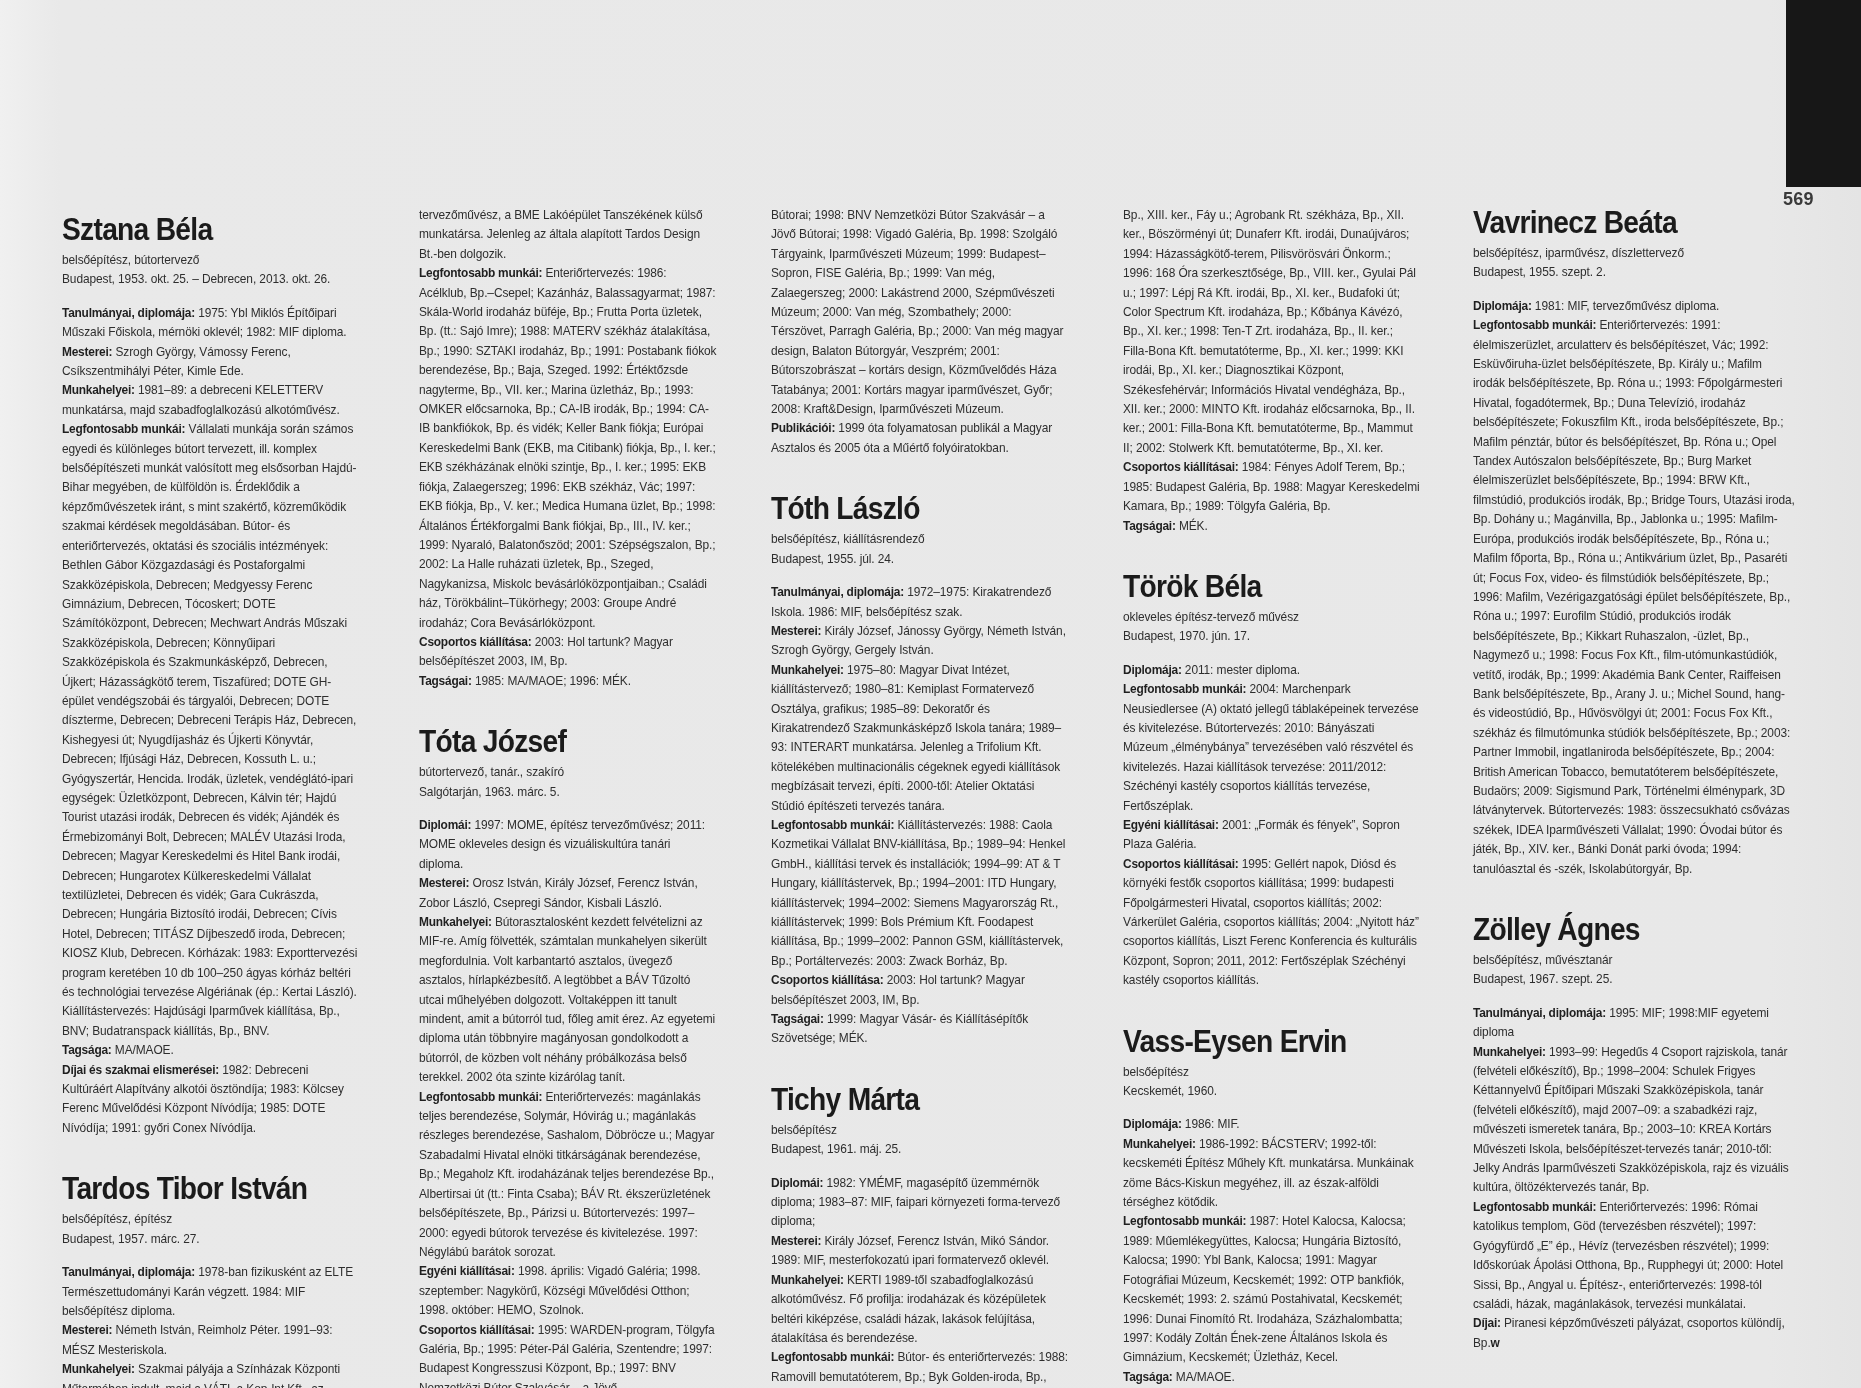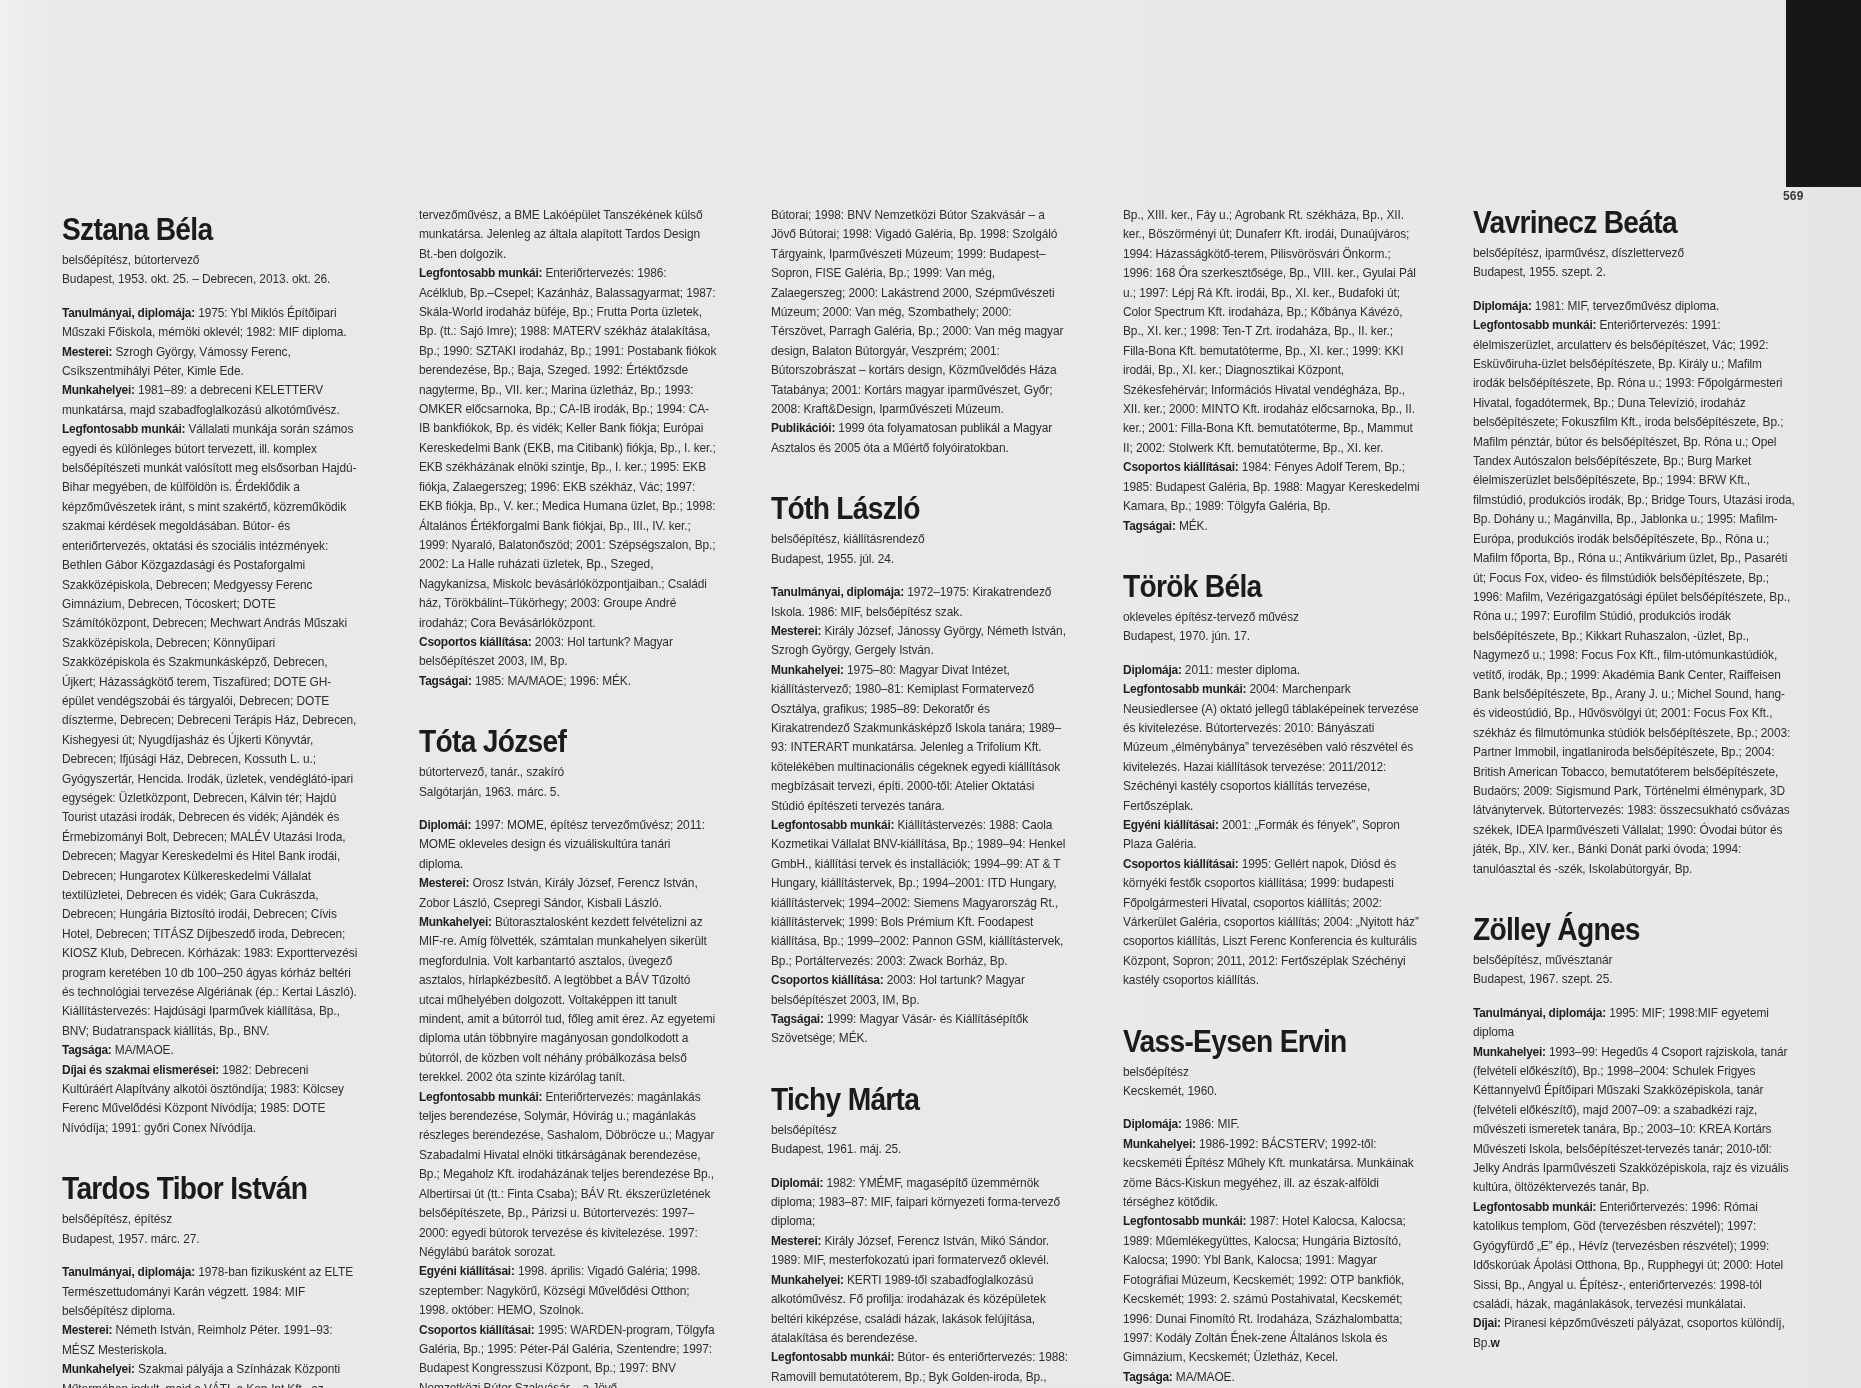--- a/index.html
+++ b/index.html
@@ -9,21 +9,21 @@
   .col{position:absolute;transform:scaleX(0.91);transform-origin:0 0;
        color:#2e2e2e;font-size:13.1px;line-height:19.4px;letter-spacing:-0.1px;}
   .head{font-weight:700;font-size:31px;line-height:32px;letter-spacing:-0.8px;
         color:#1b1b1b;margin:36px 0 4px 0;}
   .head.first{margin-top:0;}
   .sub{margin:0;}
   .para{margin:0;}
   .para.lead{margin-top:14px;}
   .lbl{font-weight:700;color:#1f1f1f;letter-spacing:-0.25px;}
   .corner-bar{position:absolute;left:1786px;top:0;width:75px;height:187px;background:#171717;}
-  .page-num{position:absolute;left:1783px;top:189px;font-size:12px;font-weight:700;
+  .page-num{position:absolute;left:1783px;top:189px;font-size:18px;font-weight:700;
             color:#3a3a3a;letter-spacing:0.2px;}
 </style>
 </head>
 <body>
 
 <div class="page">
   <div class="col" id="col-0" style="left:62px;top:214px;width:327px;">
       <div class="head first">Sztana Béla</div>
       <p class="sub">belsőépítész, bútortervező</p>
       <p class="sub">Budapest, 1953. okt. 25. – Debrecen, 2013. okt. 26.</p>

